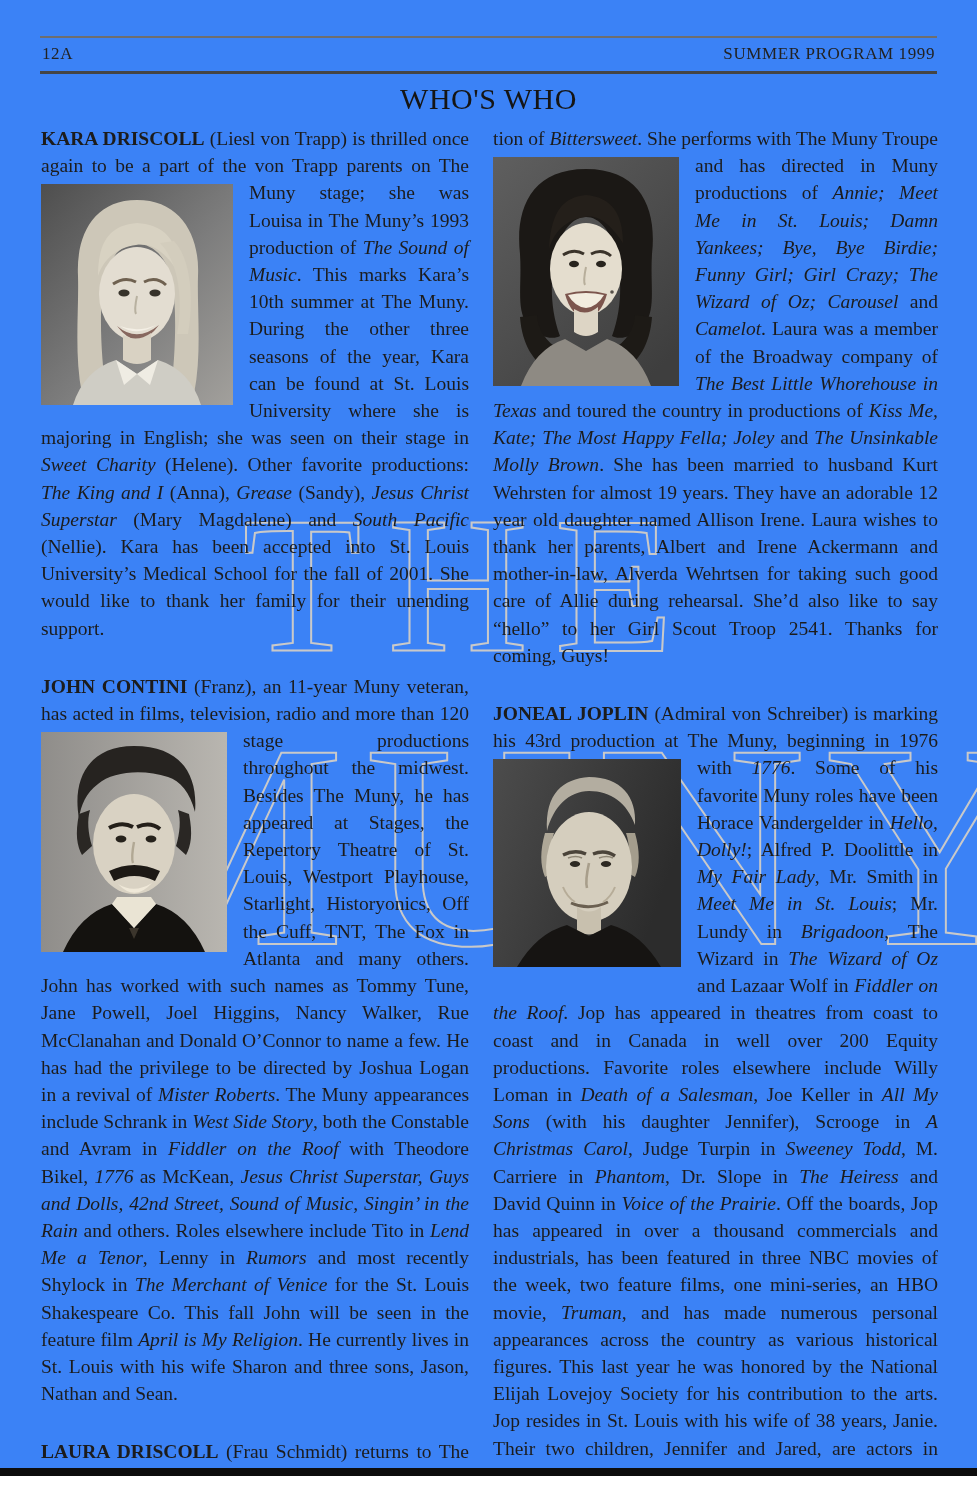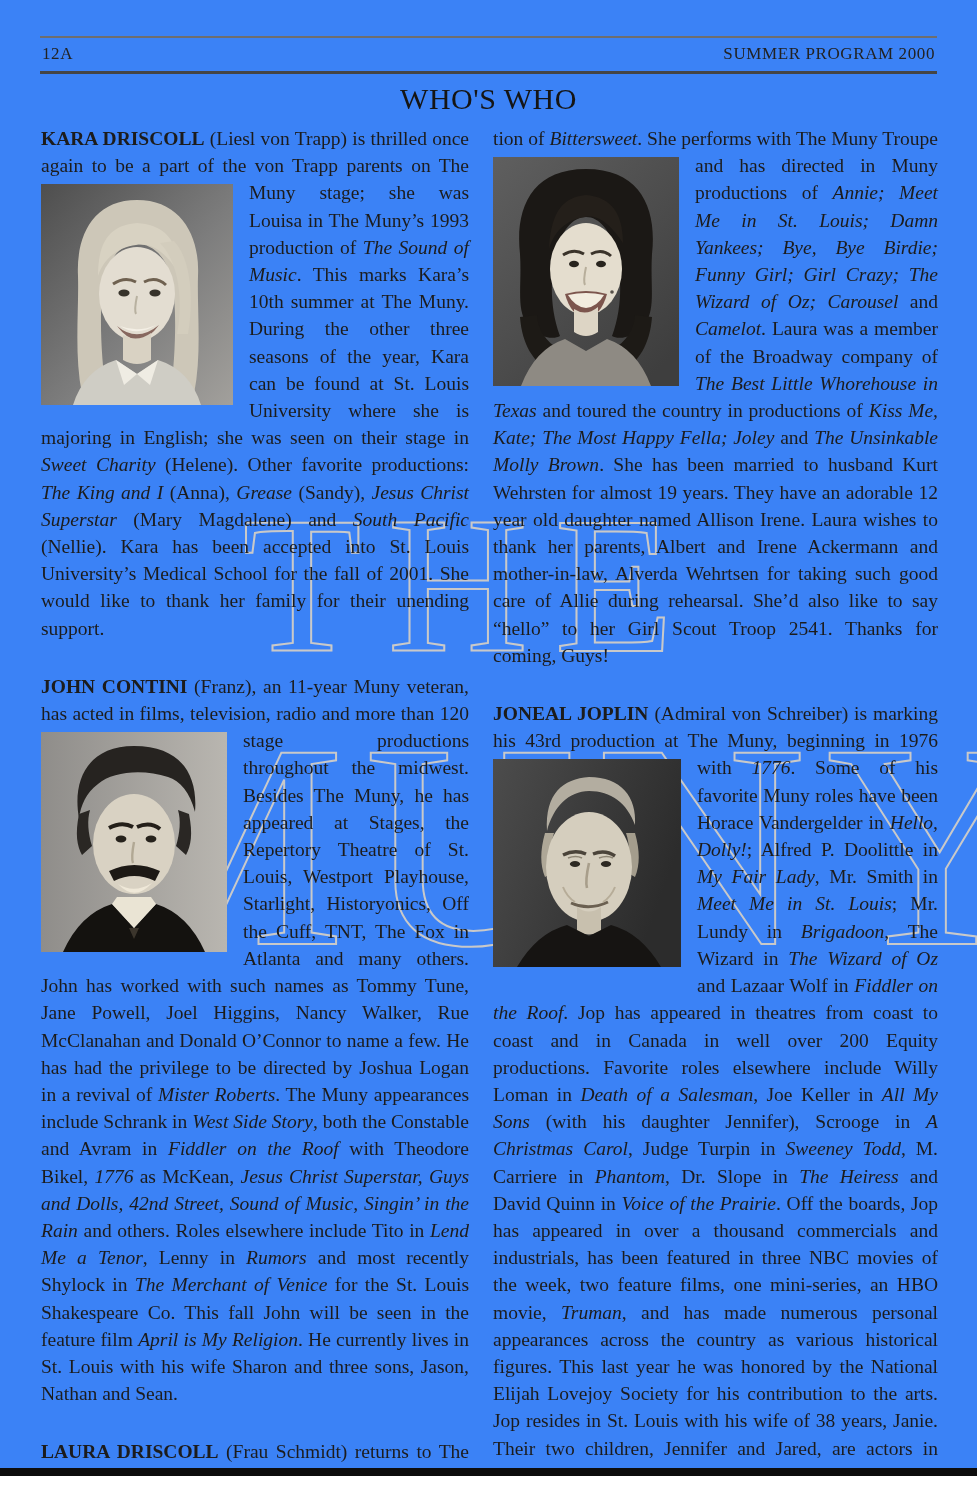--- a/index.html
+++ b/index.html
@@ -68,21 +68,21 @@
   }
 </style>
 </head>
 <body>
 
 <div class="page">
 
   <div class="header">
     <div class="header-row">
       <span>12A</span>
-      <span>SUMMER PROGRAM 2000</span>
+      <span>SUMMER PROGRAM 1999</span>
     </div>
   </div>
 
   <div class="section-title">WHO'S WHO</div>
 
   <div class="watermark" aria-hidden="true">
     <div class="wm1">THE</div>
     <div class="wm2">MUNY</div>
   </div>
 

